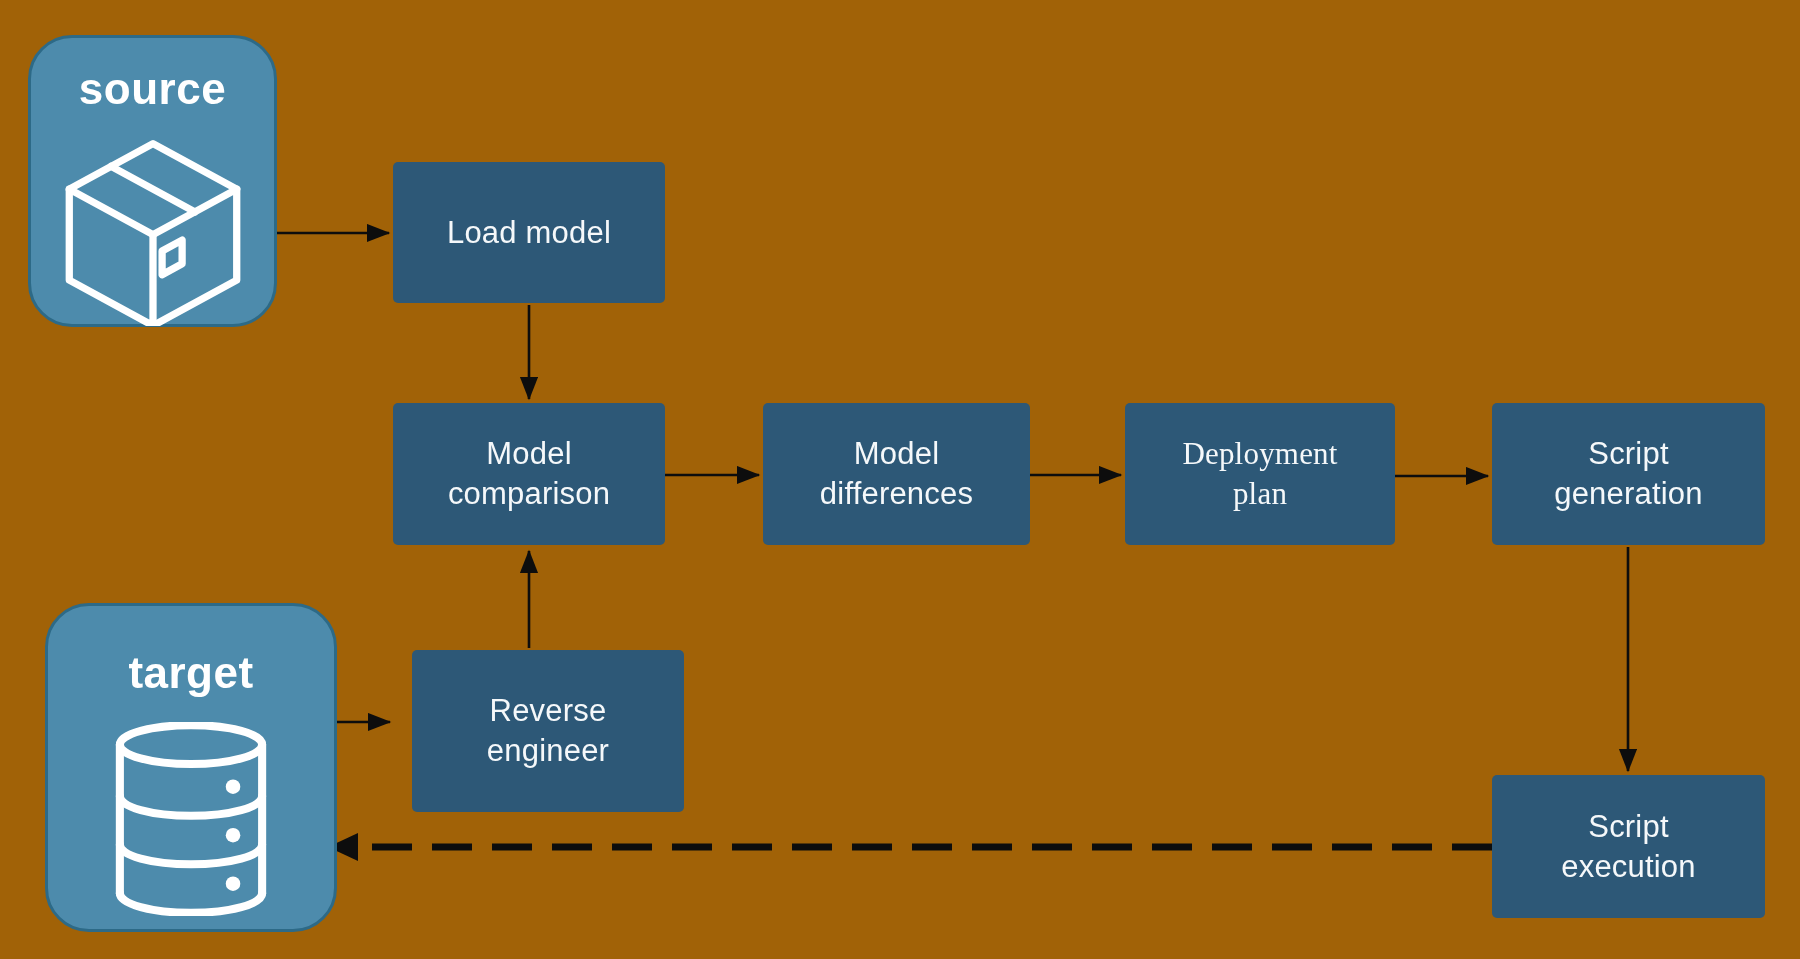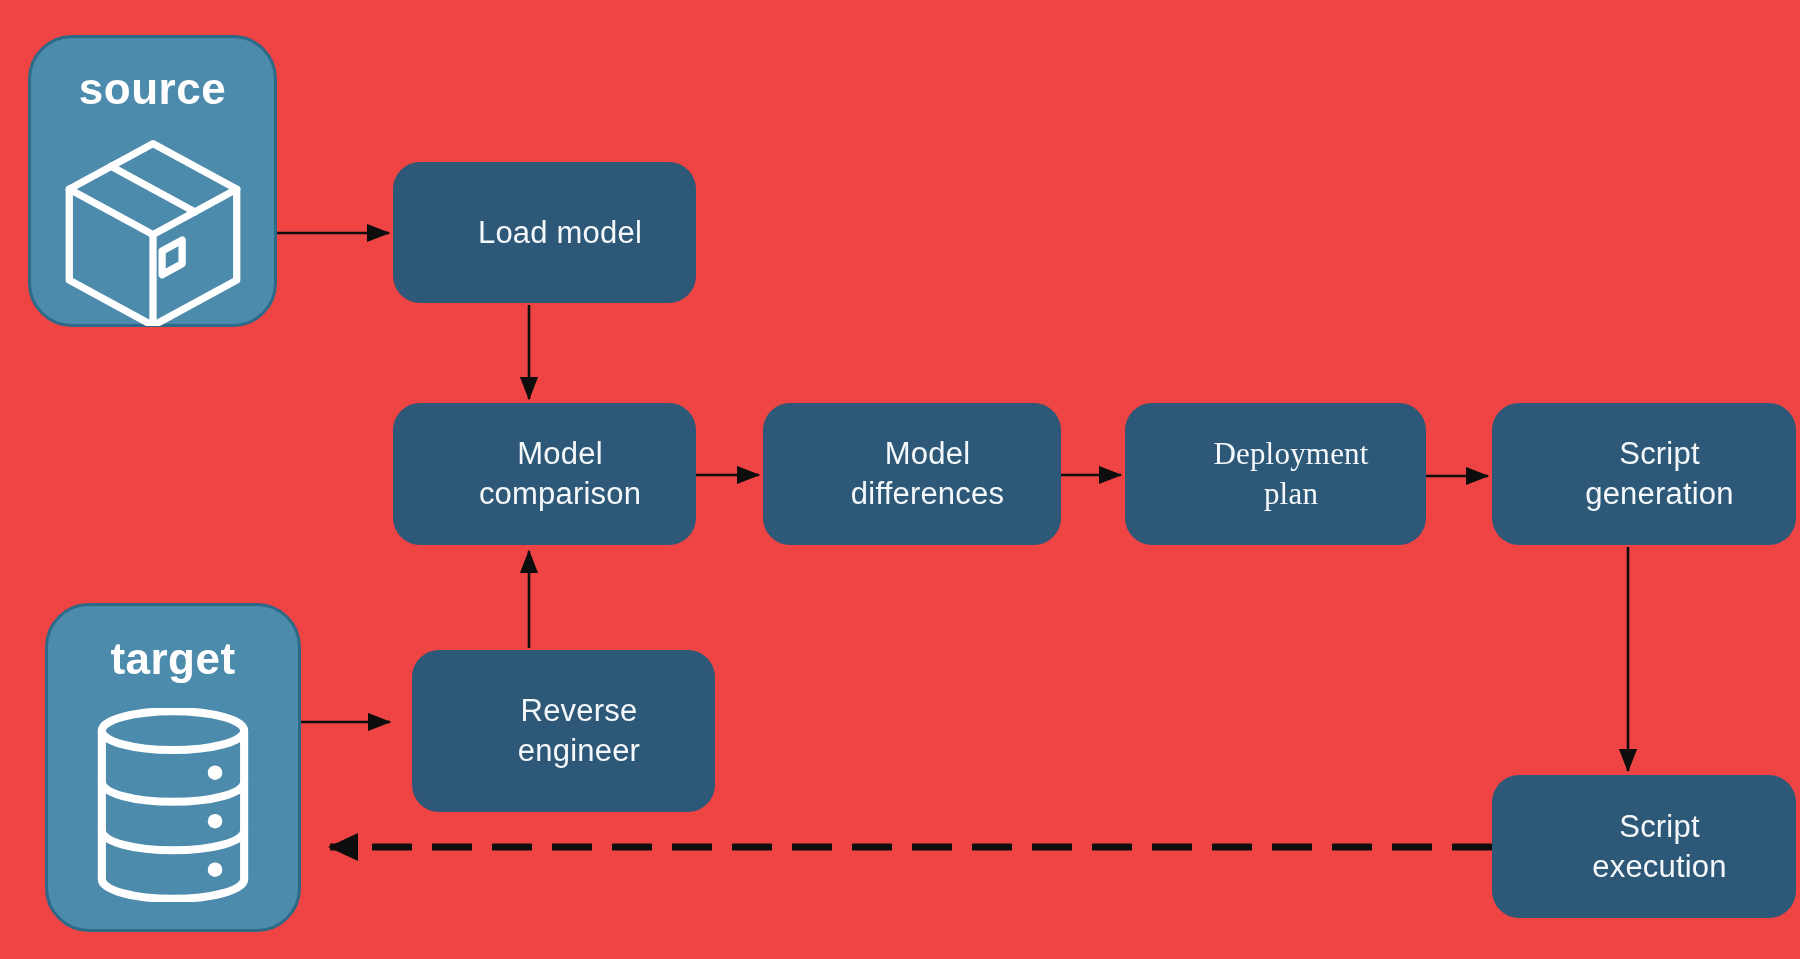--- a/index.html
+++ b/index.html
@@ -5,63 +5,62 @@
   html, body {
     margin: 0;
     padding: 0;
     background: #ffffff;
     font-family: "Liberation Sans", "DejaVu Sans", sans-serif;
   }
   .canvas {
     position: relative;
     width: 1800px;
     height: 959px;
-    background: #ef4444;
+    background: #a16207;
     overflow: hidden;
   }
   .arrow-layer {
     position: absolute;
     left: 0; top: 0;
     width: 1800px;
     height: 959px;
     z-index: 1;
   }
   .node {
     position: absolute;
     z-index: 2;
-    border-radius: 27px;
+    border-radius: 5px;
     display: flex;
     align-items: center;
     justify-content: center;
     text-align: center;
     color: #F5F8FA;
     font-size: 31px;
     line-height: 40px;
     letter-spacing: 0.2px;
-    padding-left: 31px;
   }
   .node .node-label { white-space: pre-line; }
   .endpoint {
     position: absolute;
     z-index: 2;
     border-radius: 44px;
     display: flex;
     flex-direction: column;
     align-items: center;
   }
   .endpoint-label {
     color: #ffffff;
     font-weight: 700;
     font-size: 44px;
     line-height: 50px;
     letter-spacing: 0.5px;
   }
   
   #box-source   { left: 28px;  top: 35px;  width: 249px; height: 292px; padding-top: 26px; box-sizing: border-box; }
-  #box-target   { left: 45px;  top: 603px; width: 256px; height: 329px; padding-top: 28px; box-sizing: border-box; }
+  #box-target   { left: 45px;  top: 603px; width: 292px; height: 329px; padding-top: 42px; box-sizing: border-box; }
   #node-load-model        { left: 393px;  top: 162px; width: 272px; height: 141px; }
   #node-model-comparison  { left: 393px;  top: 403px; width: 272px; height: 142px; }
   #node-model-differences { left: 763px;  top: 403px; width: 267px; height: 142px; }
   #node-deployment-plan   { left: 1125px; top: 403px; width: 270px; height: 142px; font-family: Liberation Serif, serif; }
   #node-script-generation { left: 1492px; top: 403px; width: 273px; height: 142px; }
   #node-reverse-engineer  { left: 412px;  top: 650px; width: 272px; height: 162px; align-items: center; }
   #node-script-execution  { left: 1492px; top: 775px; width: 273px; height: 143px; }
   .icon-wrap { display: flex; align-items: center; justify-content: center; }
   #box-source .icon-wrap { margin-top: 22px; }
   #box-target .icon-wrap { margin-top: 24px; }

